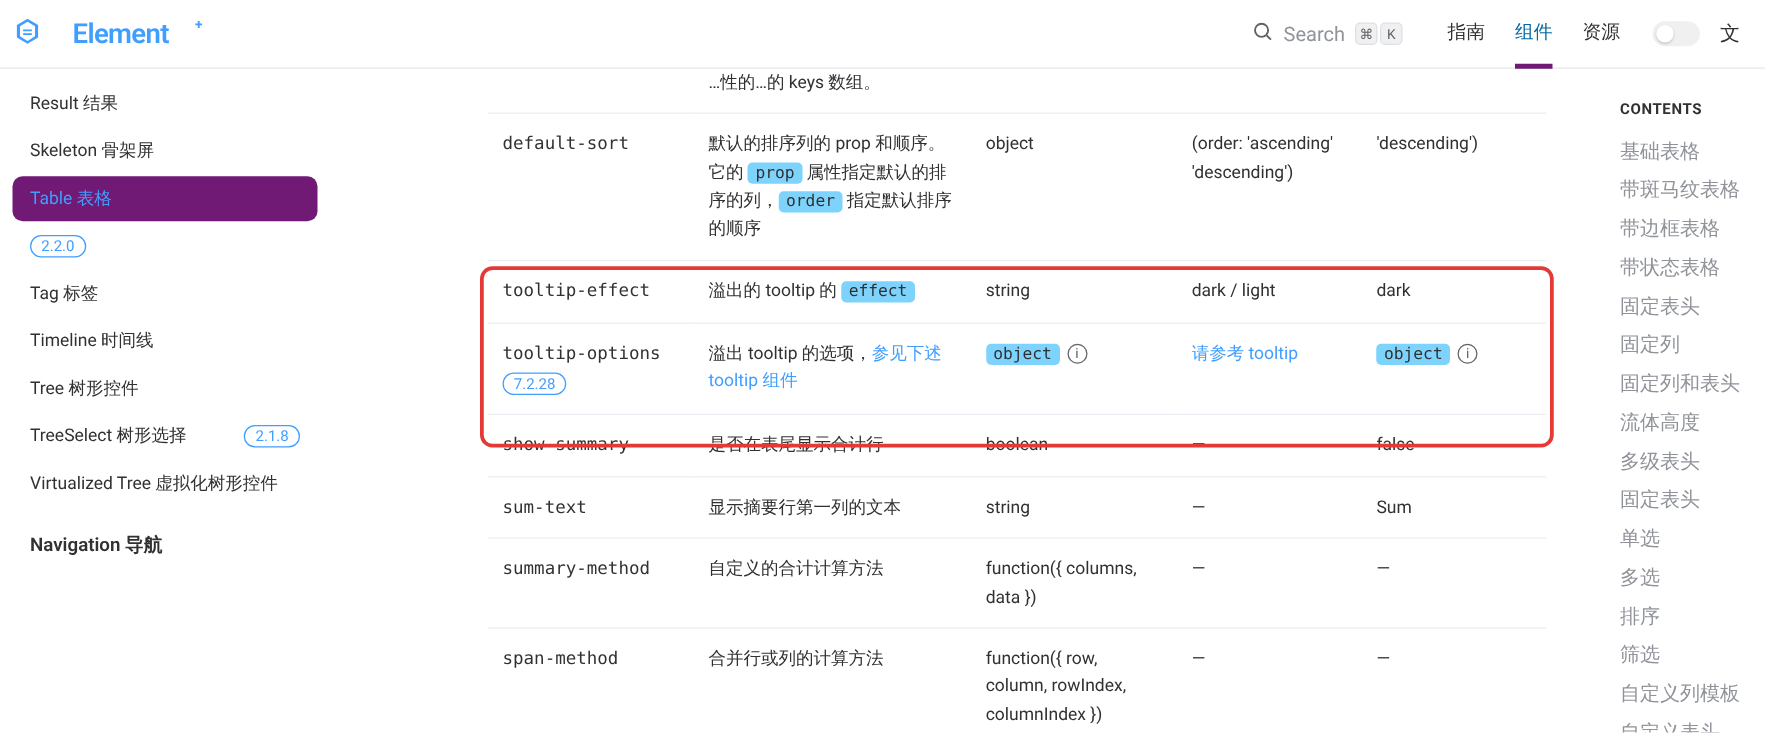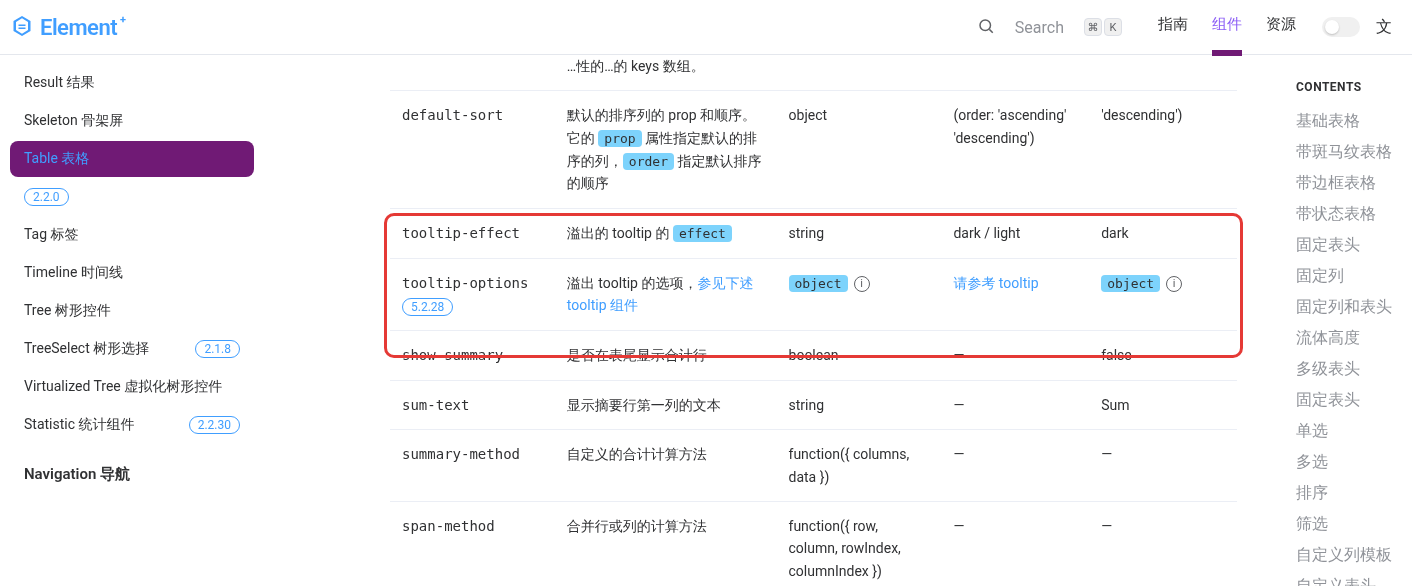--- a/index.html
+++ b/index.html
@@ -1,32 +1,32 @@
 <!DOCTYPE html>
 <html><head>
   <meta charset="utf-8">
   <style>
     * { margin: 0; padding: 0; box-sizing: border-box; }
     body { font-family: -apple-system, BlinkMacSystemFont, "Segoe UI", Roboto, "Helvetica Neue", Arial, sans-serif; font-size: 14px; color: #303133; background: #fff; width: 1412px; height: 586px; overflow: hidden; position: relative; }
     
     
     .header { height: 55px; border-bottom: 1px solid #e4e7ed; display: flex; align-items: center; justify-content: space-between; padding: 0 20px 0 10px; position: relative; }
-    .logo-area { display: flex; align-items: center; gap: 6px; }
+    .logo-area { display: flex; align-items: center; gap: 24px; }
     .logo-icon svg { width: 24px; height: 24px; }
     .logo-text { color: #409eff; font-weight: 600; font-size: 22px; letter-spacing: -0.5px; }
     .logo-plus { color: #409eff; font-size: 11px; position: relative; top: -8px; left: -3px; font-weight: 700; }
     .header-right { display: flex; align-items: center; gap: 8px; }
-    .search-box { display: flex; align-items: center; gap: 20px; padding: 4px 8px; border-radius: 4px; cursor: pointer; }
+    .search-box { display: flex; align-items: center; gap: 8px; padding: 4px 8px; border-radius: 4px; cursor: pointer; }
     .search-icon svg { width: 18px; height: 18px; stroke: #606266; }
     .search-placeholder { color: #909399; font-size: 16px; }
     .kbd-wrap { display: flex; gap: 2px; }
     .kbd { display: inline-flex; align-items: center; justify-content: center; width: 18px; height: 18px; background: #f0f0f0; border: 1px solid #dcdfe6; border-radius: 4px; font-size: 11px; color: #606266; }
     .nav-links { display: flex; gap: 24px; margin-left: 20px; }
     .nav-link { font-size: 15px; color: #303133; text-decoration: none; padding: 16px 0; cursor: pointer; }
-    .nav-link.active { color: #8b5cf6; border-bottom: 6px solid #701a75; }
+    .nav-link.active { color: #0369a1; border-bottom: 4px solid #701a75; }
     .resources { margin-left: 0; }
     .theme-toggle { width: 38px; height: 20px; background: #f0f0f0; border-radius: 10px; position: relative; margin-left: 18px; cursor: pointer; }
     .theme-toggle::after { content: ""; position: absolute; left: 3px; top: 3px; width: 14px; height: 14px; background: #fff; border-radius: 50%; box-shadow: 0 1px 2px rgba(0,0,0,.2); }
     .lang-icon { margin-left: 8px; font-size: 16px; }
     
     
     .sidebar { position: absolute; left: 0; top: 55px; width: 260px; height: calc(586px - 55px); overflow-y: auto; padding: 10px 6px 10px 10px; }
     .sidebar-item { padding: 9px 14px; font-size: 14px; color: #303133; cursor: pointer; border-radius: 8px; margin-bottom: 2px; display: flex; align-items: center; justify-content: space-between; }
     .sidebar-item.active { background: #701a75; color: #409eff; }
     .sidebar-item .label { flex: 1; }
@@ -116,24 +116,20 @@
   <div class="sidebar-item">
       <span class="label">Tree 树形控件</span>
     </div>
   <div class="sidebar-item">
       <span class="label">TreeSelect 树形选择</span>
       <span class="version-badge">2.1.8</span>
     </div>
   <div class="sidebar-item">
       <span class="label">Virtualized Tree 虚拟化树形控件</span>
     </div>
-  <div class="sidebar-item">
-      <span class="label">Statistic 统计组件</span>
-      <span class="version-badge">2.2.30</span>
-    </div>
   <div class="section-heading">Navigation 导航</div>
 </div>
 
 <div class="main">
   <div class="table-body">
     <table class="api-table">
       <tbody>
         <tr>
           <td></td>
           <td class="truncated-top" style="padding-top:0;">…性的…的 keys 数组。</td>
@@ -156,21 +152,21 @@
           <td><span class="prop-name">tooltip-effect</span></td>
           <td><span>溢出的 tooltip 的 </span><code>effect</code></td>
           <td>string</td>
           <td>dark / light</td>
           <td>dark</td>
         </tr>
 
         <tr>
           <td>
             <span class="prop-name">tooltip-options</span><br>
-            <span class="version-tag">5.2.28</span>
+            <span class="version-tag">7.2.28</span>
           </td>
           <td><span>溢出 tooltip 的选项，</span><span class="link">参见下述 tooltip 组件</span></td>
           <td><code>object</code><span class="info-icon">i</span></td>
           <td><span class="link">请参考 tooltip</span></td>
           <td><code>object</code><span class="info-icon">i</span></td>
         </tr>
 
         <tr>
           <td><span class="prop-name">show-summary</span></td>
           <td>是否在表尾显示合计行</td>

